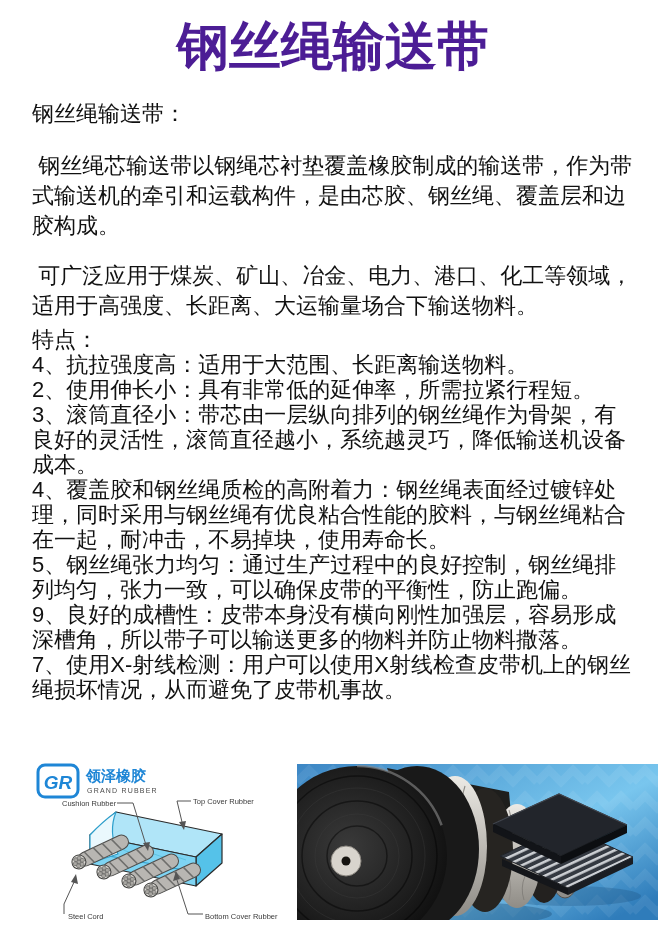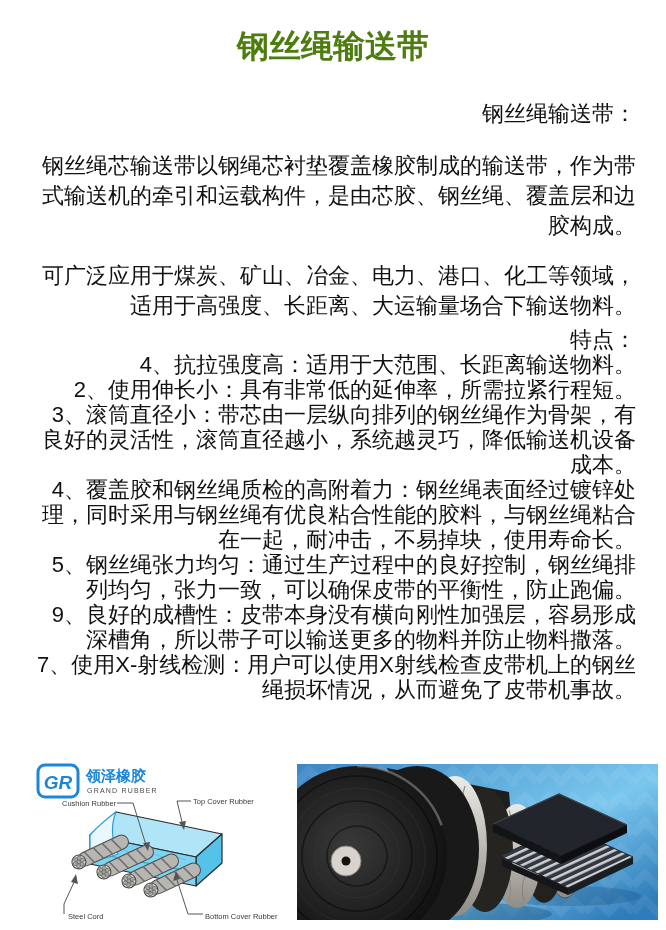--- a/index.html
+++ b/index.html
@@ -3,23 +3,23 @@
 <meta charset="utf-8">
 <style>
   html,body { margin:0; padding:0; background:#ffffff; }
   .page {
     position:relative; width:666px; height:930px; overflow:hidden;
     background:#ffffff; color:#111;
     font-family:"Liberation Sans","DejaVu Sans",sans-serif;
   }
   .title {
     margin:0; padding-top:16px; height:60px; line-height:60px;
-    text-align:center; font-size:32px; font-weight:bold; color:#4d7c0f;
+    text-align:center; font-size:52px; font-weight:bold; color:#4c1d95;
   }
-  .content { padding:0 30px 0 32px; font-size:22px;text-align:right; }
+  .content { padding:0 30px 0 32px; font-size:22px; }
   .para, .label-line { line-height:30px; white-space:pre-wrap; }
   .feature { line-height:25px; white-space:pre-wrap; }
   .intro-label   { margin-top:23px; }
   .intro-text    { margin-top:22px; }
   .app-label     { margin-top:14px; }
   .app-text      { margin-top:20px; }
   .features-label{ margin-top:6px; line-height:25px; }
   .figure { position:absolute; }
   .fig-diagram { left:30px; top:762px; }
   .fig-photo   { left:297px; top:764px; }

